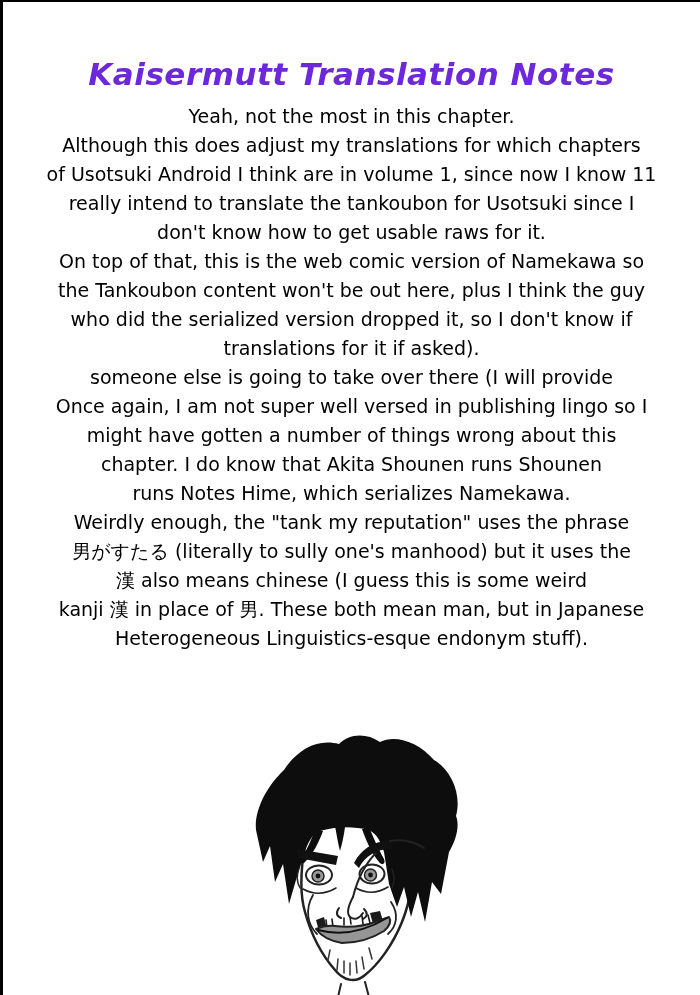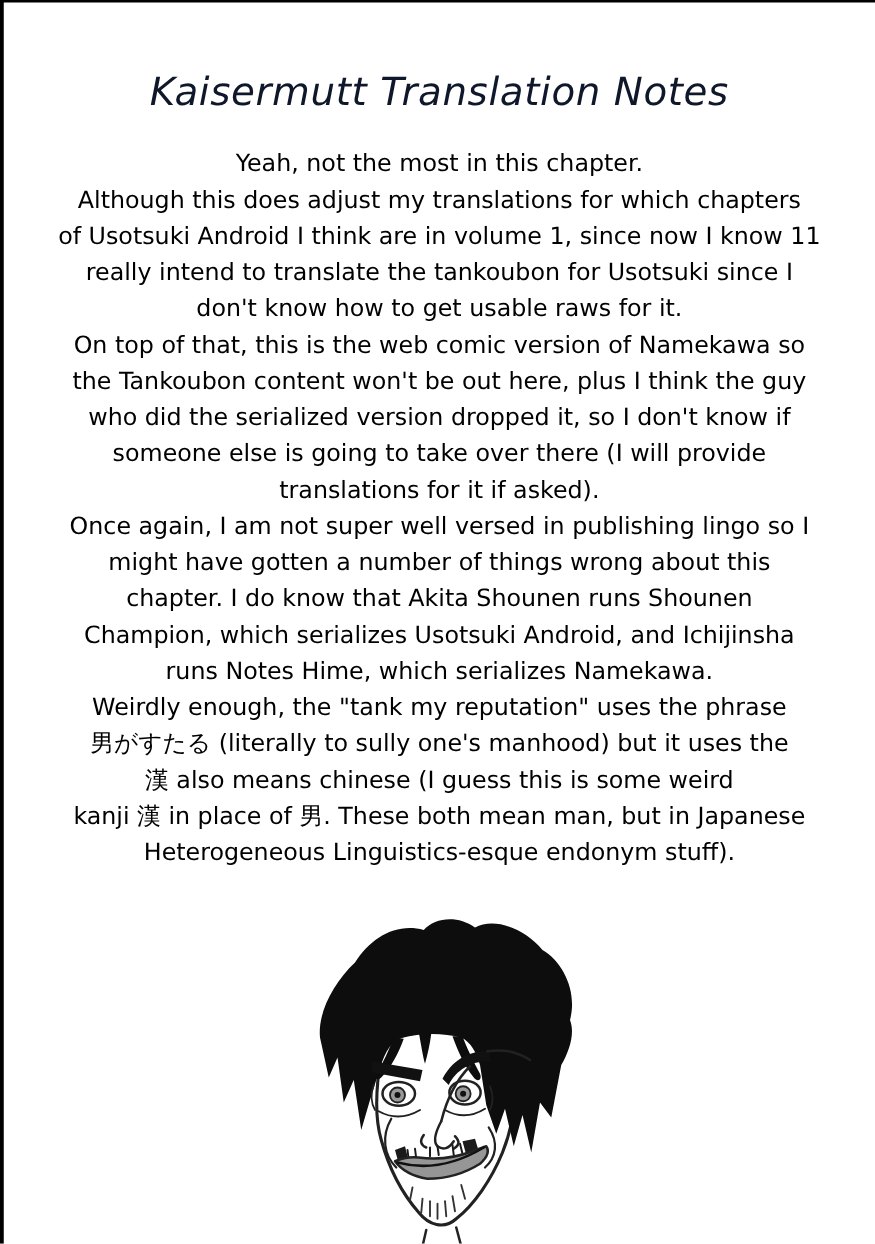--- a/index.html
+++ b/index.html
@@ -9,28 +9,28 @@
     height: 995px;
     background: #ffffff;
     border-top: 2px solid #000;
     border-left: 3px solid #000;
     box-sizing: border-box;
     overflow: hidden;
     font-family: "DejaVu Sans", "Liberation Sans", sans-serif;
     color: #111111;
   }
   .title {
-    margin: 52px 20px 23px 20px;
+    margin: 52px 20px 8px 20px;
     text-align: center;
     font-size: 31px;
     line-height: 40px;
-    font-weight: normal;
+    font-weight: bold;
     font-style: italic;
     letter-spacing: 0.5px;
-    color: #0f172a;
+    color: #6d28d9;
   }
   .notes {
     margin: 0 28px;
     text-align: center;
   }
   .notes .line {
     font-size: 19px;
     line-height: 29px;
     white-space: nowrap;
     color: #000000;
@@ -53,26 +53,25 @@
 
   <div class="notes">
       <div class="line">Yeah, not the most in this chapter.</div>
       <div class="line">Although this does adjust my translations for which chapters</div>
       <div class="line">of Usotsuki Android I think are in volume 1, since now I know 11</div>
       <div class="line">really intend to translate the tankoubon for Usotsuki since I</div>
       <div class="line">don't know how to get usable raws for it.</div>
       <div class="line">On top of that, this is the web comic version of Namekawa so</div>
       <div class="line">the Tankoubon content won't be out here, plus I think the guy</div>
       <div class="line">who did the serialized version dropped it, so I don't know if</div>
+      <div class="line">translations for it if asked).</div>
       <div class="line">someone else is going to take over there (I will provide</div>
-      <div class="line">translations for it if asked).</div>
       <div class="line">Once again, I am not super well versed in publishing lingo so I</div>
       <div class="line">might have gotten a number of things wrong about this</div>
       <div class="line">chapter. I do know that Akita Shounen runs Shounen</div>
-      <div class="line">Champion, which serializes Usotsuki Android, and Ichijinsha</div>
       <div class="line">runs Notes Hime, which serializes Namekawa.</div>
       <div class="line">Weirdly enough, the "tank my reputation" uses the phrase</div>
       <div class="line">男がすたる (literally to sully one's manhood) but it uses the</div>
       <div class="line">漢 also means chinese (I guess this is some weird</div>
       <div class="line">kanji 漢 in place of 男. These both mean man, but in Japanese</div>
       <div class="line">Heterogeneous Linguistics-esque endonym stuff).</div>
     </div>
 
   <div class="portrait">
     <svg width="240" height="265" viewBox="0 0 240 265">

